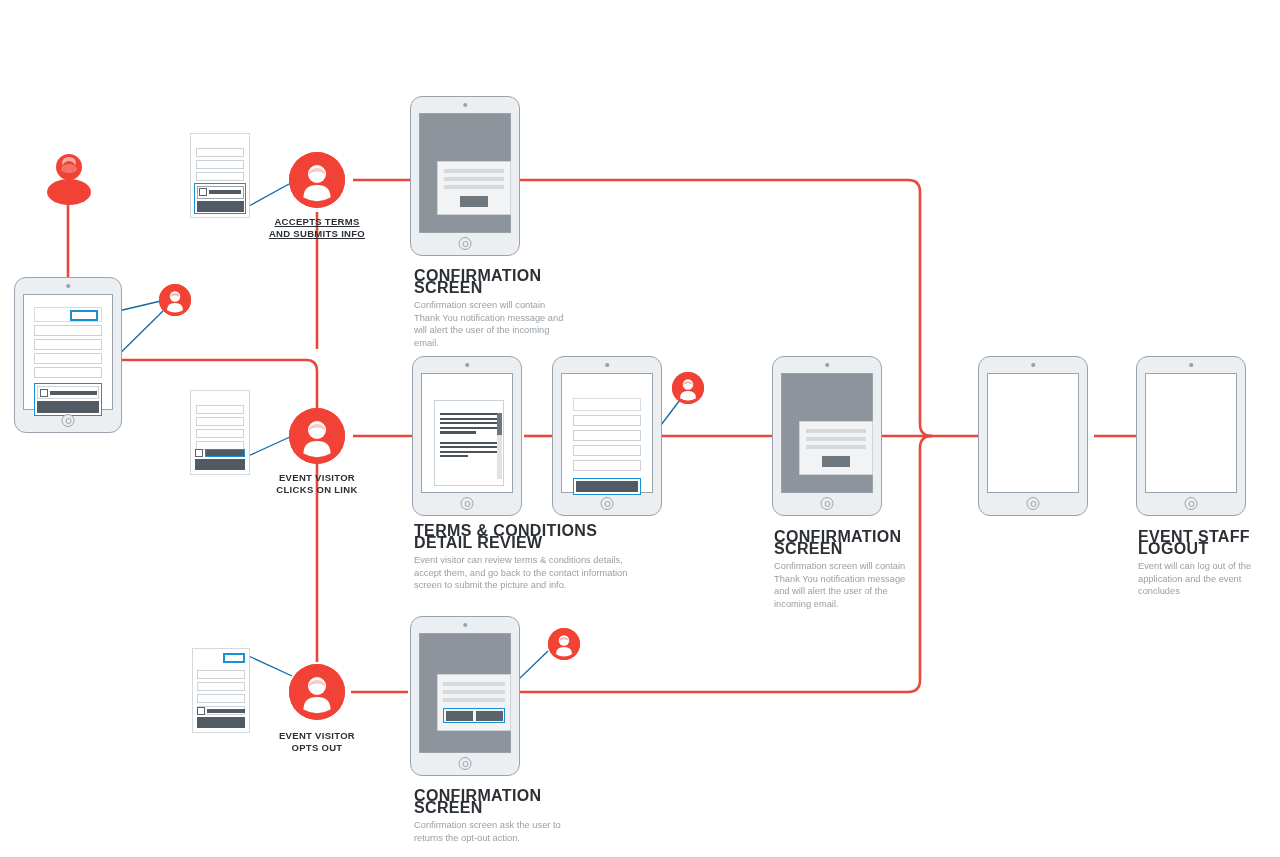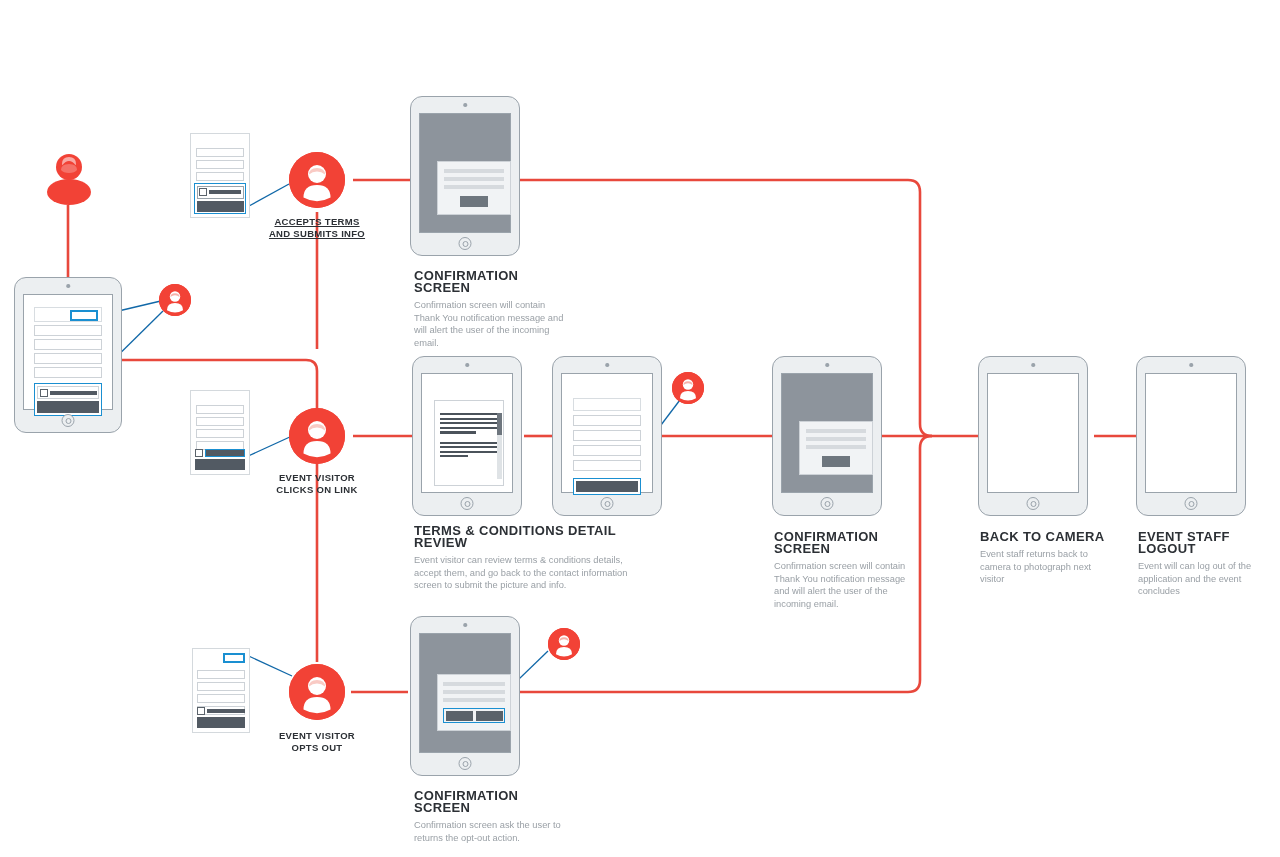--- a/index.html
+++ b/index.html
@@ -85,21 +85,21 @@
     font-weight:bold;
     letter-spacing:.3px;
     line-height:11.5px;
     color:#2c3035;
     white-space:pre-line;
   }
 
   
   .cap{ position:absolute; width:170px; }
   .cap .cap-t{
-    font-size:13px; font-weight:bold; letter-spacing:.35px;
+    font-size:16px; font-weight:bold; letter-spacing:.35px;
     color:#2c3035; margin:0 0 5px 0; line-height:12px;
   }
   .cap .cap-b{
     font-size:9.3px; color:#9aa0a6; line-height:12.6px; margin:0;
   }
 </style>
 </head>
 <body>
 
 <div id="canvas">
@@ -328,24 +328,20 @@
   <div class="cap" style="left:774px;top:531px;width:145px;">
     <p class="cap-t">CONFIRMATION SCREEN</p>
     <p class="cap-b">Confirmation screen will contain Thank You notification message and will alert the user of the incoming email.</p>
   </div>
 
   <div class="tablet" style="left:978px;top:356px;width:110px;height:160px;">
     <span class="cam"></span>
     <div class="screen"></div>
     <span class="home"></span>
   </div>
-  <div class="cap" style="left:980px;top:531px;width:130px;">
-    <p class="cap-t">BACK TO CAMERA</p>
-    <p class="cap-b">Event staff returns back to camera to photograph next visitor</p>
-  </div>
 
   <div class="tablet" style="left:1136px;top:356px;width:110px;height:160px;">
     <span class="cam"></span>
     <div class="screen"></div>
     <span class="home"></span>
   </div>
   <div class="cap" style="left:1138px;top:531px;width:135px;">
     <p class="cap-t">EVENT STAFF LOGOUT</p>
     <p class="cap-b">Event will can log out of the application and the event concludes</p>
   </div>

